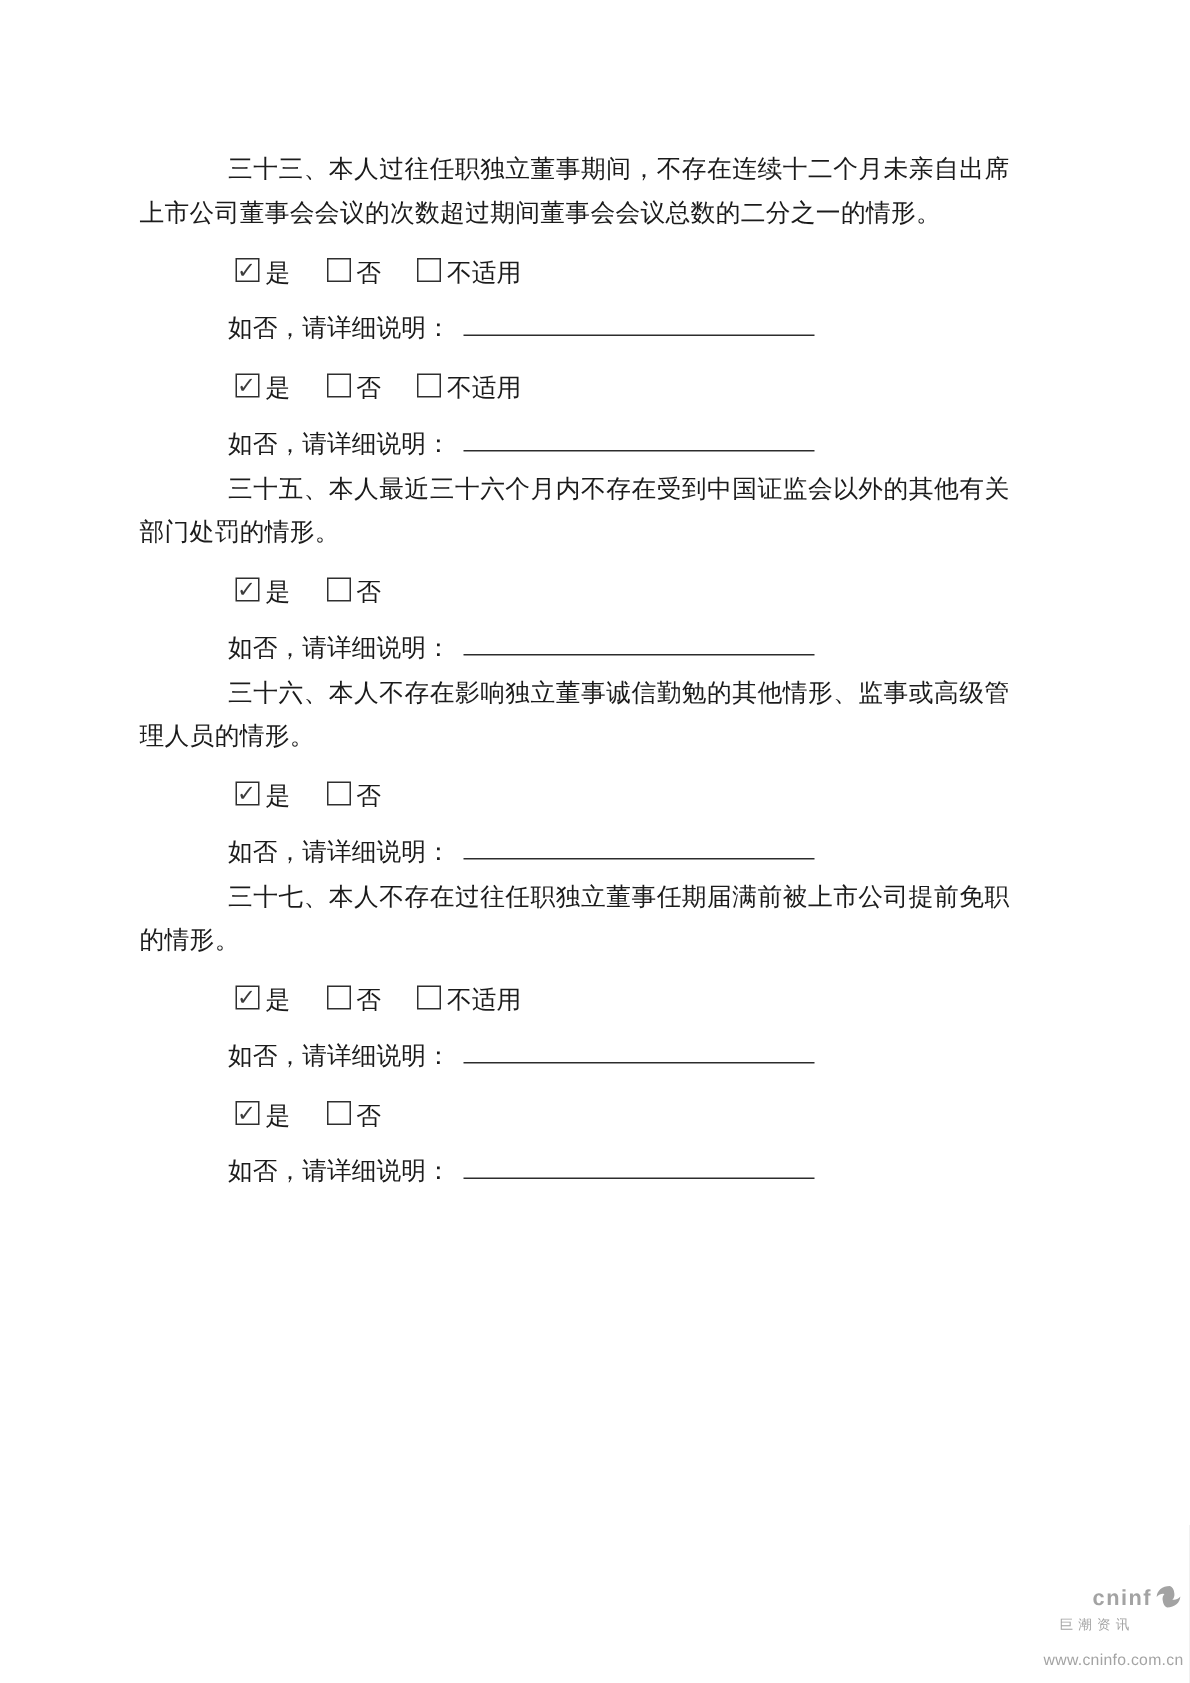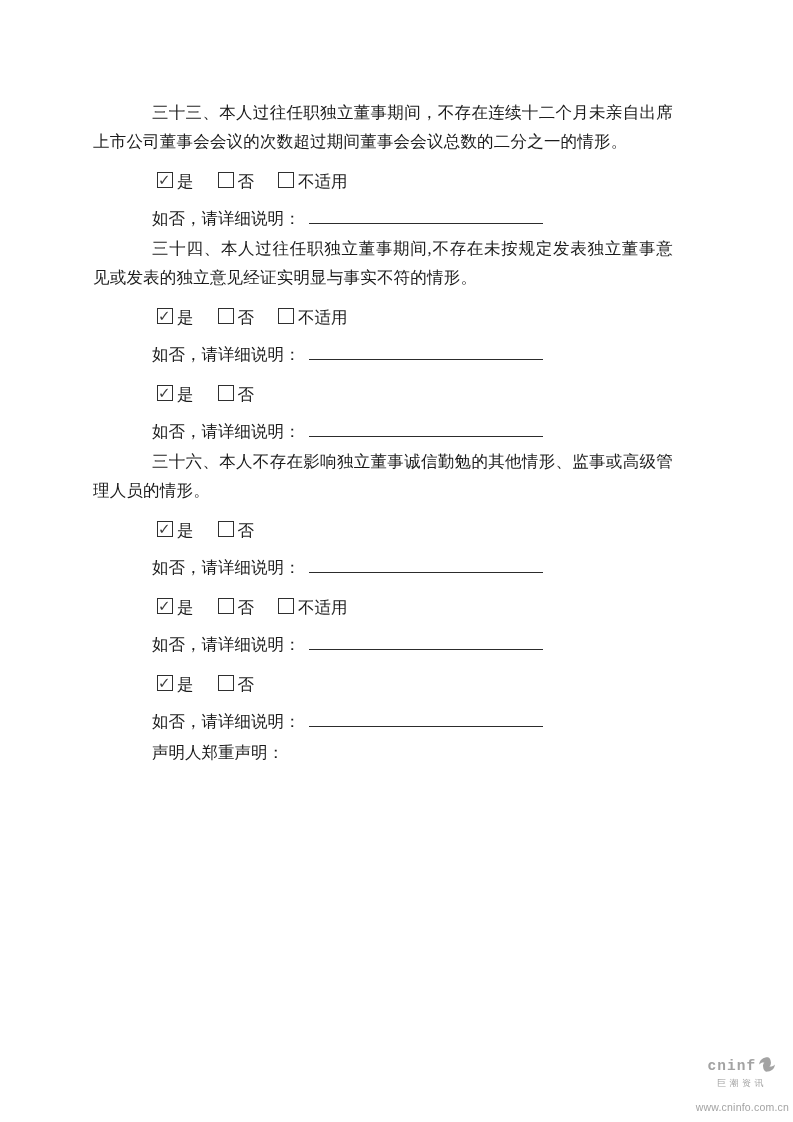--- a/index.html
+++ b/index.html
@@ -72,64 +72,64 @@
   }
   .watermark{
     position:absolute;
     right:4px;bottom:9px;
     text-align:right;
     color:#a3a3a3;
     font-family:"Liberation Sans","DejaVu Sans",sans-serif;
     line-height:1.05;
   }
   .wm-brand-row{
-    display:flex;align-items:center;justify-content:center;
-    font-weight:bold;font-size:14.5px;letter-spacing:1px;font-family:Liberation Mono, monospace;
+    display:flex;align-items:center;justify-content:flex-end;
+    font-weight:bold;font-size:14.5px;letter-spacing:1px;
   }
   .wm-brand-row svg{margin-left:1px;}
-  .wm-cn{font-size:9px;letter-spacing:3.5px;margin-top:1px;margin-right:22px;}
+  .wm-cn{font-size:9px;letter-spacing:3.5px;margin-top:1px;margin-right:22px;text-align:center;}
   .wm-url{font-size:10.5px;letter-spacing:0.2px;margin-top:14px;}
 </style>
 </head>
 <body>
 
 <div class="page">
 
   <div class="content">
     <div id="sections-root">
         <section class="q-item">
           <p class="statement">三十三、本人过往任职独立董事期间，不存在连续十二个月未亲自出席上市公司董事会会议的次数超过期间董事会会议总数的二分之一的情形。</p>
           <div class="options-row"><span class="option"><span class="cbox"><span class="check">✓</span></span><span>是</span></span><span class="option"><span class="cbox"></span><span>否</span></span><span class="option"><span class="cbox"></span><span>不适用</span></span></div>
           <div class="followup-row"><span>如否，请详细说明：</span><span class="blank-line"></span></div>
         </section>
         <section class="q-item">
-          <p class="statement">三十四、本人过往任职独立董事期间,不存在未按规定发表独立董事意见或发表的独立意见经证实明显与事实不符的情形。</p>
           <div class="options-row"><span class="option"><span class="cbox"><span class="check">✓</span></span><span>是</span></span><span class="option"><span class="cbox"></span><span>否</span></span><span class="option"><span class="cbox"></span><span>不适用</span></span></div>
           <div class="followup-row"><span>如否，请详细说明：</span><span class="blank-line"></span></div>
         </section>
         <section class="q-item">
+          <p class="statement">三十五、本人最近三十六个月内不存在受到中国证监会以外的其他有关部门处罚的情形。</p>
           <div class="options-row"><span class="option"><span class="cbox"><span class="check">✓</span></span><span>是</span></span><span class="option"><span class="cbox"></span><span>否</span></span></div>
           <div class="followup-row"><span>如否，请详细说明：</span><span class="blank-line"></span></div>
         </section>
         <section class="q-item">
           <p class="statement">三十六、本人不存在影响独立董事诚信勤勉的其他情形、监事或高级管理人员的情形。</p>
           <div class="options-row"><span class="option"><span class="cbox"><span class="check">✓</span></span><span>是</span></span><span class="option"><span class="cbox"></span><span>否</span></span></div>
           <div class="followup-row"><span>如否，请详细说明：</span><span class="blank-line"></span></div>
         </section>
         <section class="q-item">
+          <p class="statement">三十七、本人不存在过往任职独立董事任期届满前被上市公司提前免职的情形。</p>
           <div class="options-row"><span class="option"><span class="cbox"><span class="check">✓</span></span><span>是</span></span><span class="option"><span class="cbox"></span><span>否</span></span><span class="option"><span class="cbox"></span><span>不适用</span></span></div>
           <div class="followup-row"><span>如否，请详细说明：</span><span class="blank-line"></span></div>
         </section>
         <section class="q-item">
           <div class="options-row"><span class="option"><span class="cbox"><span class="check">✓</span></span><span>是</span></span><span class="option"><span class="cbox"></span><span>否</span></span></div>
           <div class="followup-row"><span>如否，请详细说明：</span><span class="blank-line"></span></div>
         </section>
       </div>
 
-    <p class="decl-heading">声明人郑重声明：</p>
   </div>
 
   <div class="watermark">
     <div class="wm-brand-row">
       <span>cninf</span>
       <span>
         <svg width="20" height="17" viewBox="0 0 21 17" aria-hidden="true">
           <path d="M11.5 1 C6 1 2.5 4.2 2.2 8.6 C4.4 6.2 7 5.9 8.8 7 C10.8 8.2 10.9 10.8 9.4 12.4 C12.9 12.1 15 9.4 14.6 6.2 C14.3 3.2 13.2 1.6 11.5 1 Z" fill="#a3a3a3"></path>
           <path d="M9.5 16 C15 16 18.5 12.8 18.8 8.4 C16.6 10.8 14 11.1 12.2 10 C10.2 8.8 10.1 6.2 11.6 4.6 C8.1 4.9 6 7.6 6.4 10.8 C6.7 13.8 7.8 15.4 9.5 16 Z" fill="#a3a3a3"></path>
         </svg>

